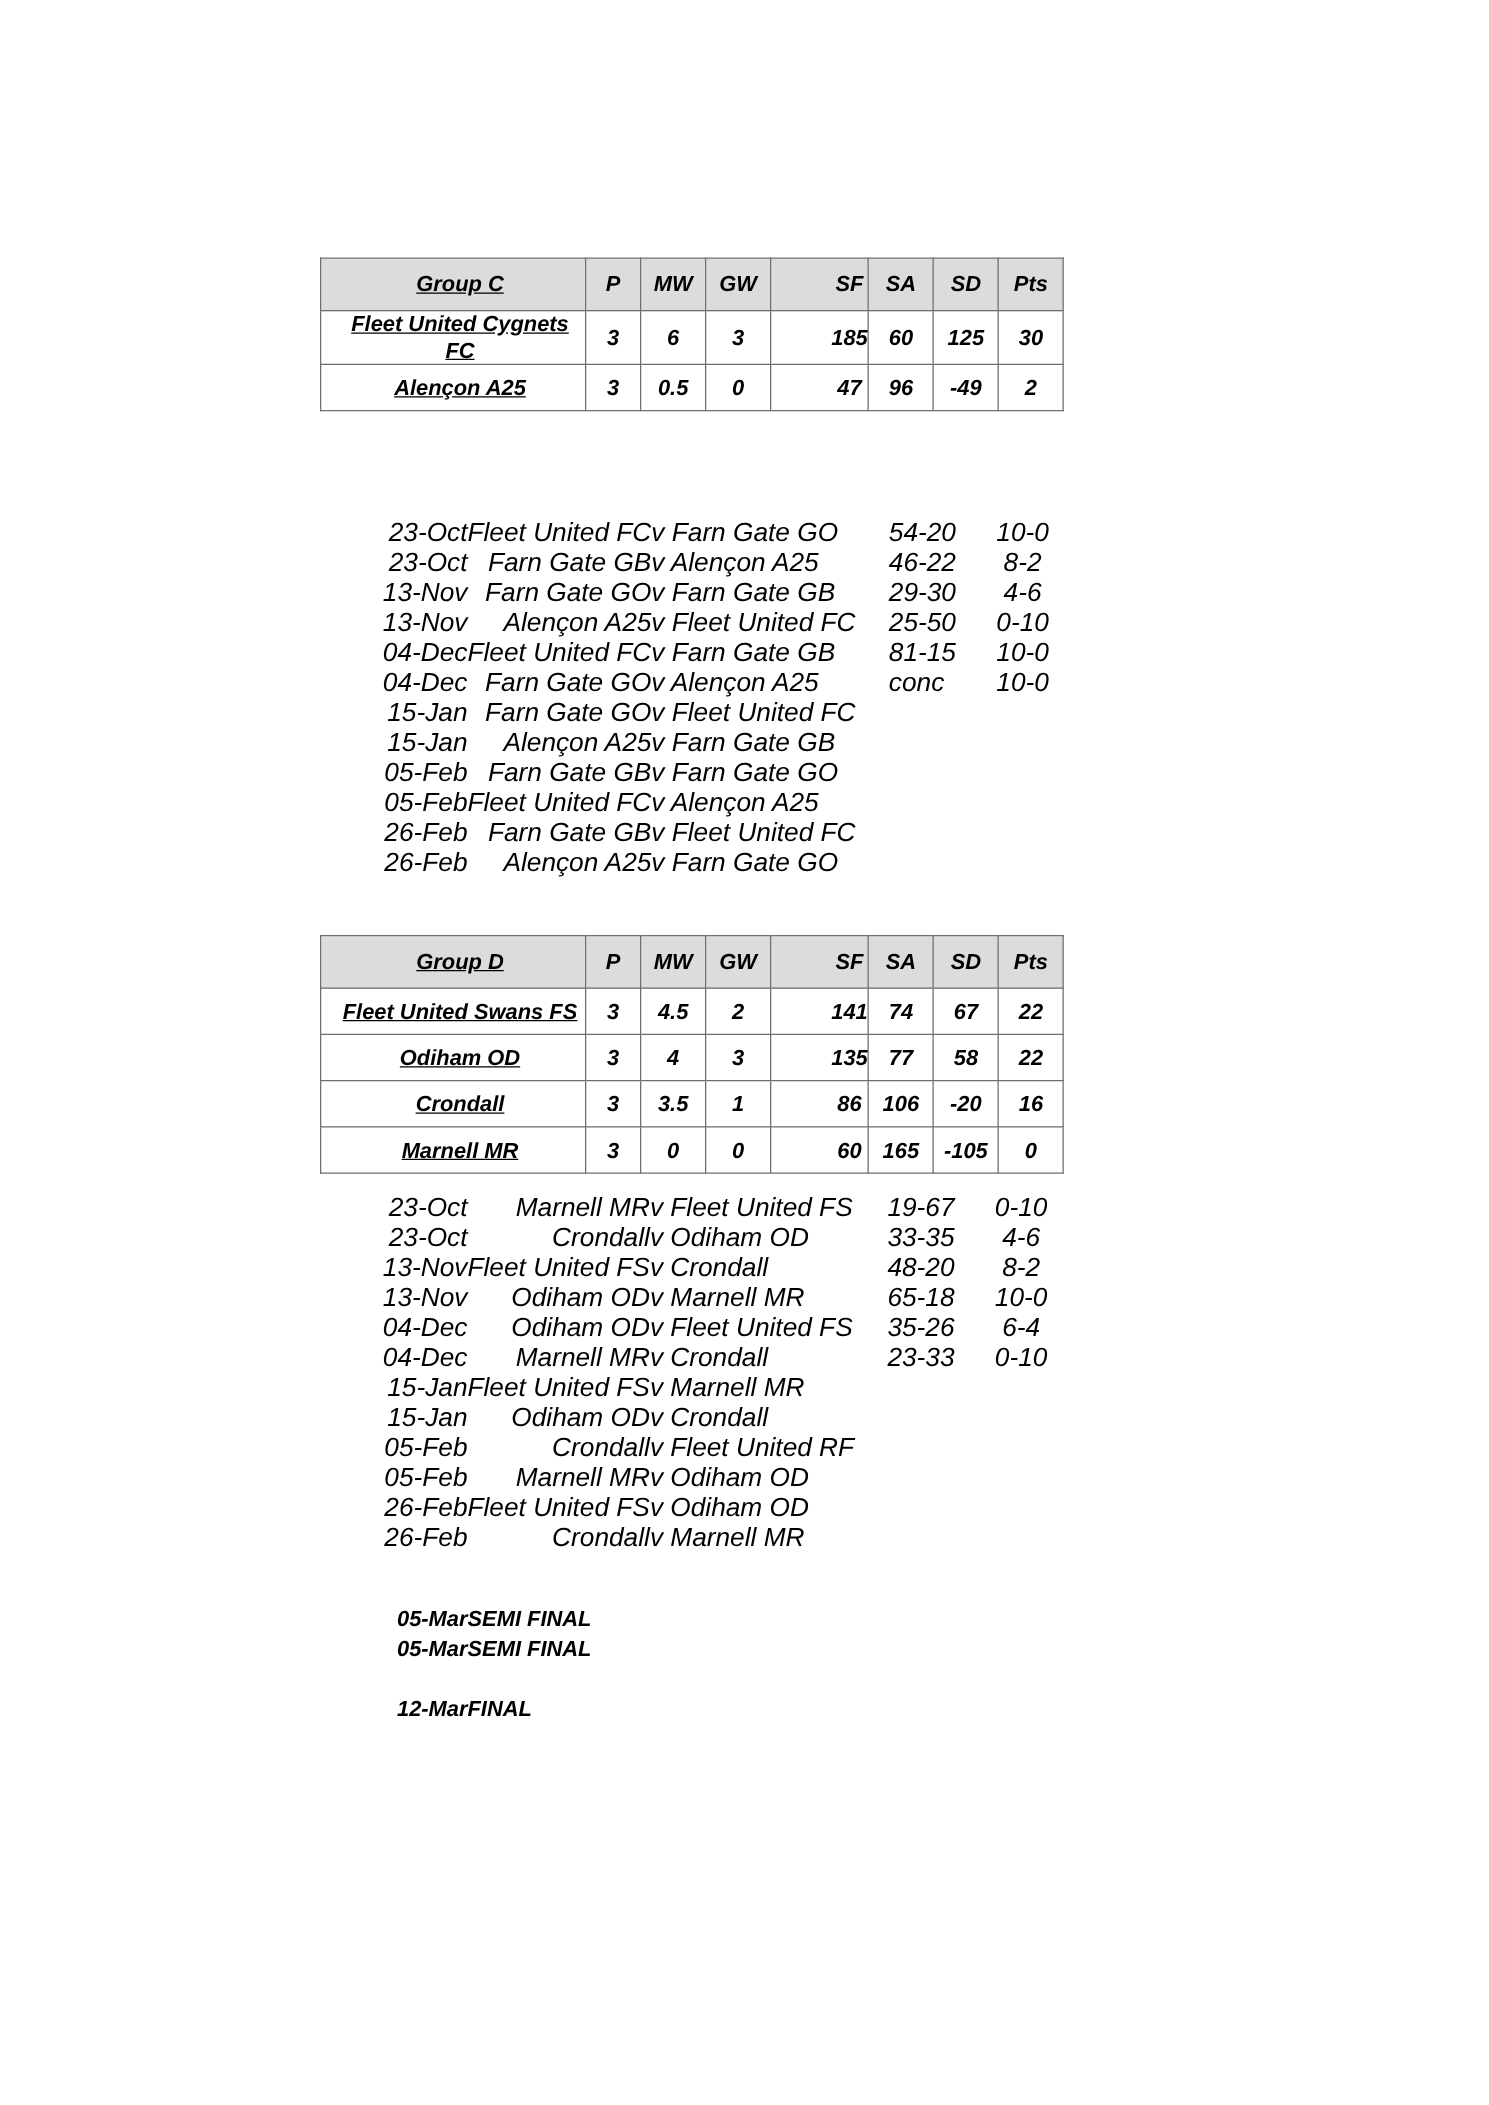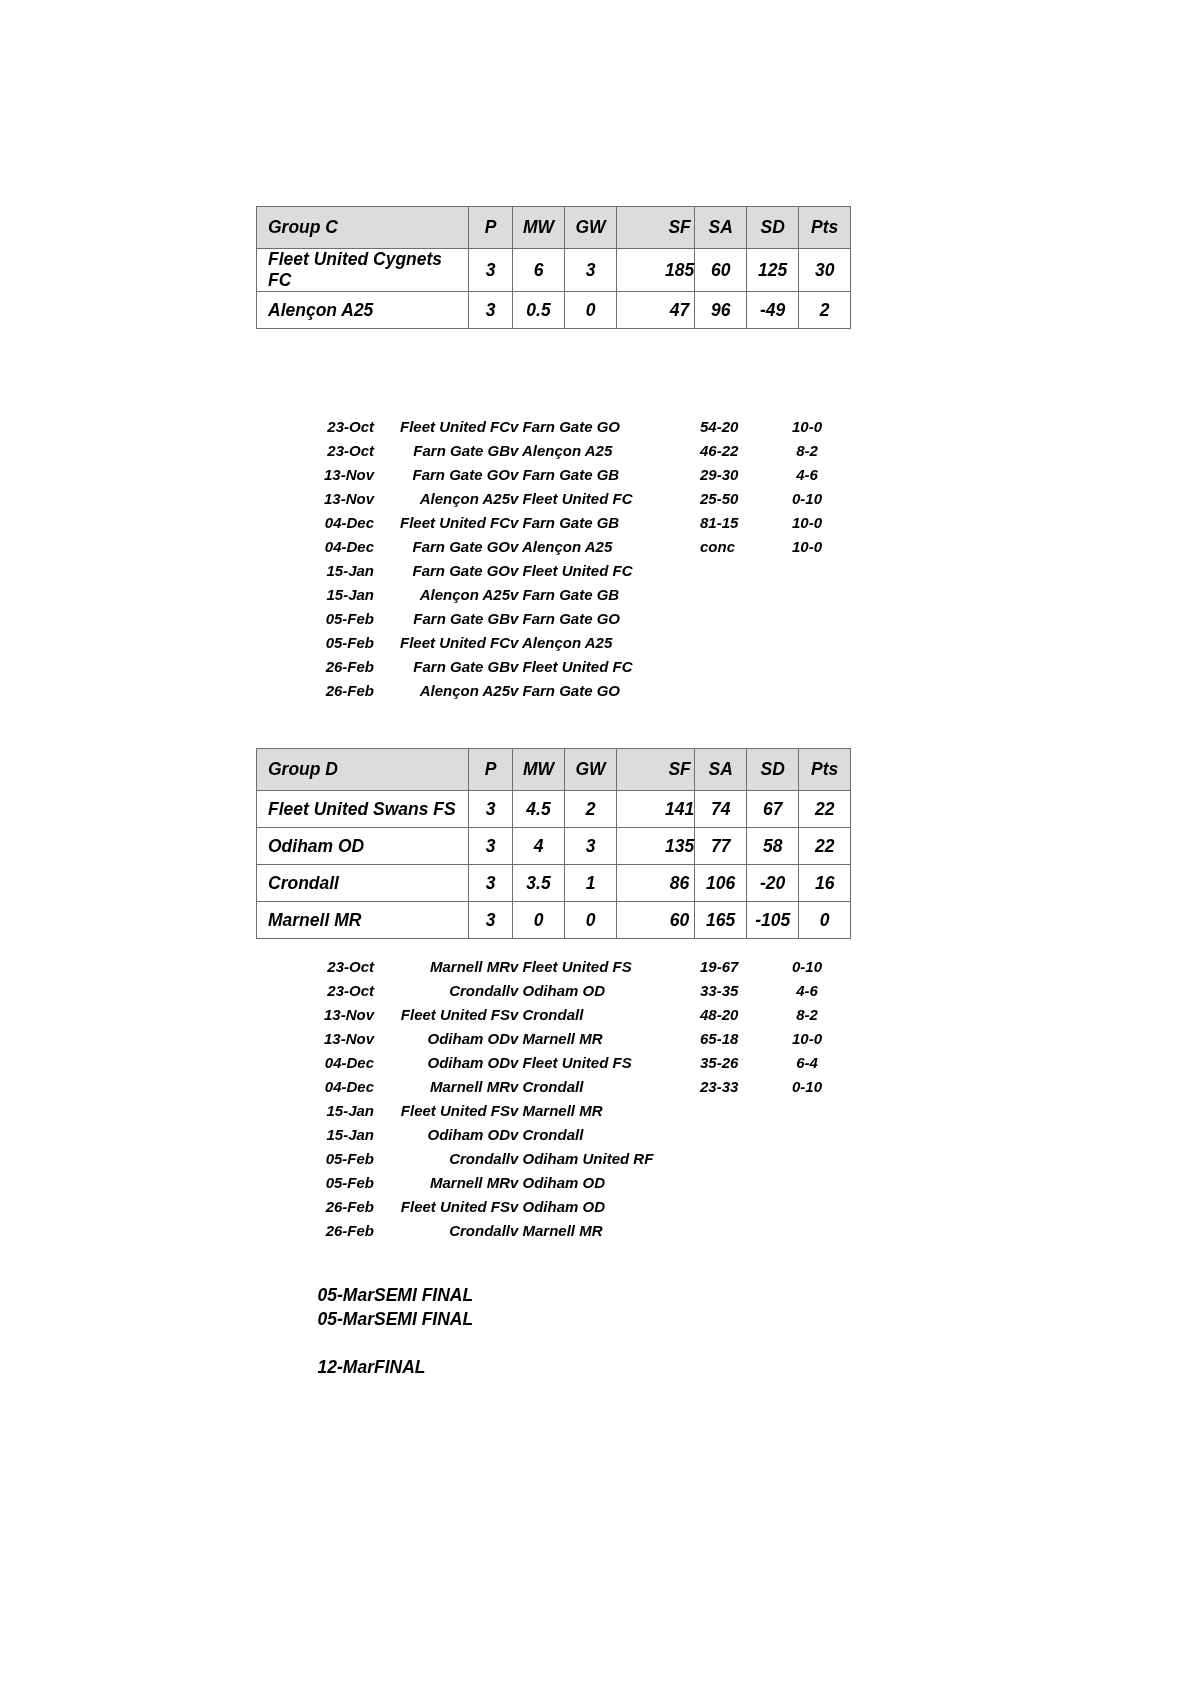--- a/index.html
+++ b/index.html
@@ -33,43 +33,44 @@
     font-size: 17.5px;
   }
   .standings td, .standings th {
     border: 1.3px solid #6e6e6e;
     height: 37px;
     padding: 0 0;
     vertical-align: middle;
   }
   .standings .c-name {
     width: 212px;
-    text-align: left;
+    text-align: center;
     padding-left: 11px;
+    text-decoration: underline;
   }
   .standings .c-p    { width: 44px;  text-align: center; }
   .standings .c-mw   { width: 52px;  text-align: center; margin-top: 24px; }
   .standings .c-gw   { width: 52px;  text-align: center; }
   .standings .c-sf   { width: 52px;  text-align: center; padding-left: 48px; }
   .standings .c-sa   { width: 52px;  text-align: center; }
   .standings .c-sd   { width: 52px;  text-align: center; }
   .standings .c-pts  { width: 52px;  text-align: center; }
 
   .standings thead td {
     background: #dcdcdc;
     height: 42px;
   }
 
   
   .fixtures {
     border-collapse: collapse;
     table-layout: fixed;
     font-style: italic;
-    font-weight: bold;
-    font-size: 15px;
+    font-weight: normal;
+    font-size: 21px;
   }
   .fixtures td {
     padding: 0;
     height: 24px;
     line-height: 24px;
     vertical-align: middle;
     white-space: nowrap;
   }
   .fx-date  { width: 78px;  text-align: right;  padding-right: 12px; }
   .fx-home  { width: 136px; text-align: right; }
@@ -344,21 +345,21 @@
       <tr>
         <td class="fx-date">15-Jan</td>
         <td class="fx-home">Odiham OD</td>
         <td class="fx-away">v Crondall</td>
         <td class="fx-score"></td>
         <td class="fx-pts"></td>
       </tr>
       <tr>
         <td class="fx-date">05-Feb</td>
         <td class="fx-home">Crondall</td>
-        <td class="fx-away">v Odiham United RF</td>
+        <td class="fx-away">v Fleet United RF</td>
         <td class="fx-score"></td>
         <td class="fx-pts"></td>
       </tr>
       <tr>
         <td class="fx-date">05-Feb</td>
         <td class="fx-home">Marnell MR</td>
         <td class="fx-away">v Odiham OD</td>
         <td class="fx-score"></td>
         <td class="fx-pts"></td>
       </tr>

